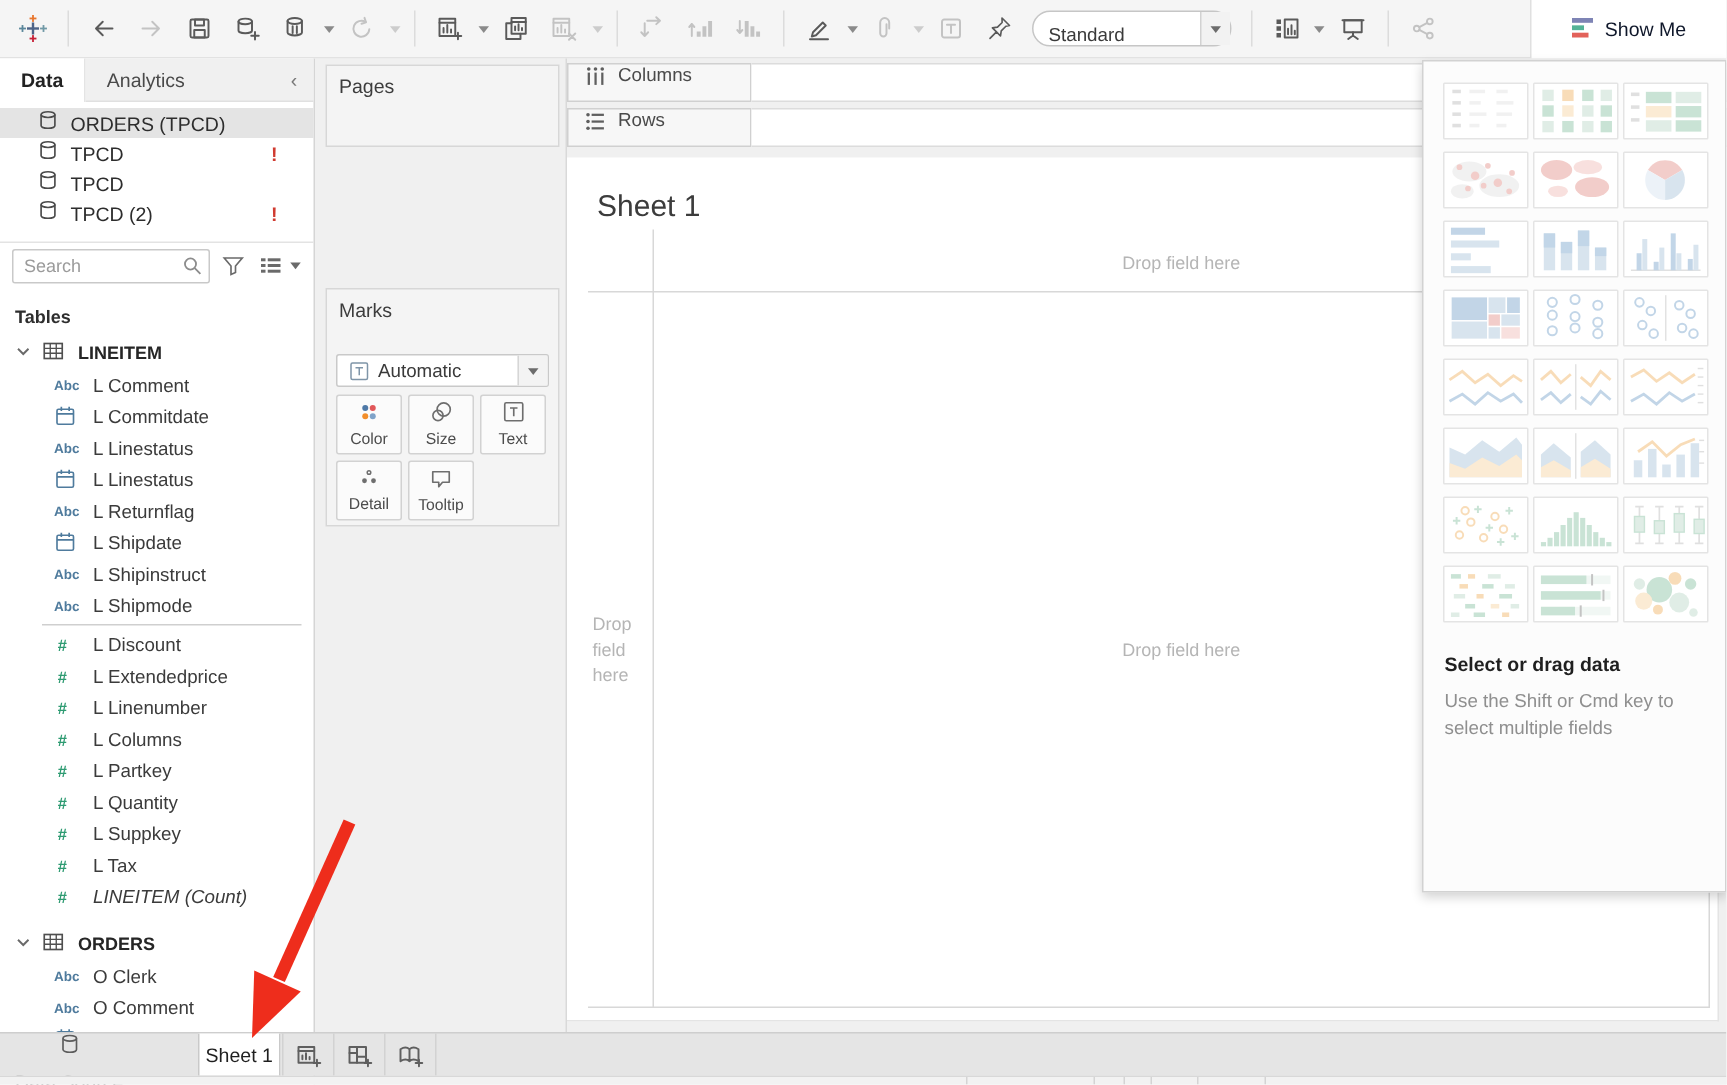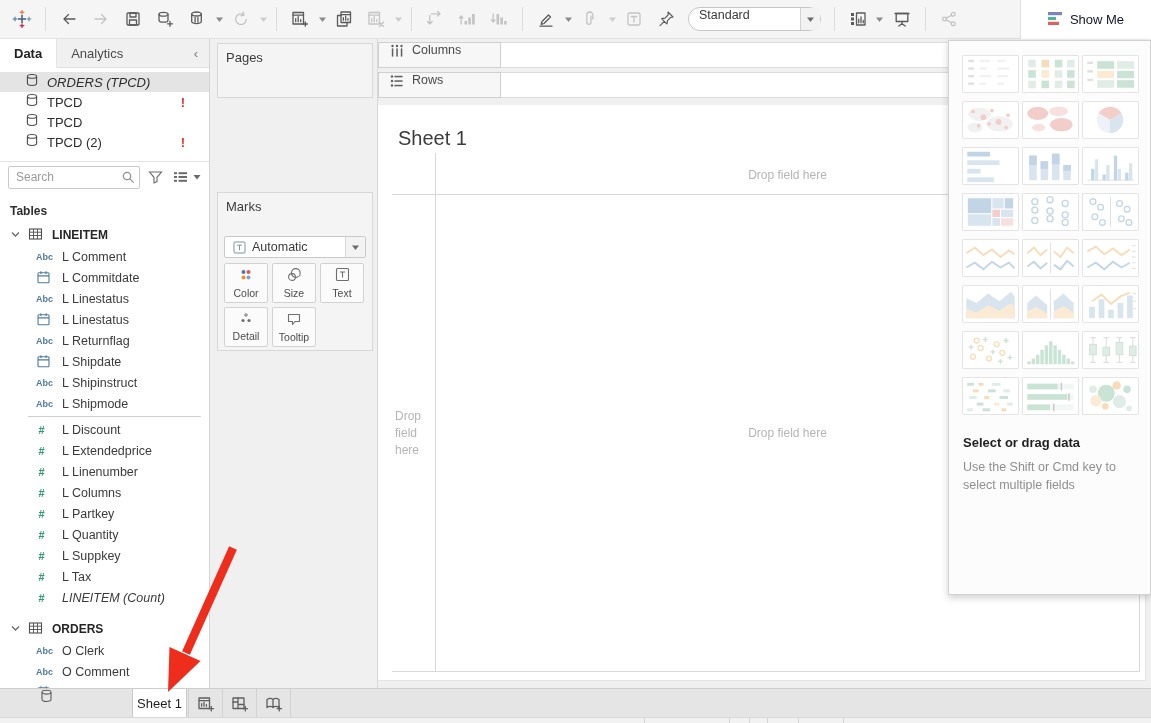--- a/index.html
+++ b/index.html
@@ -8,34 +8,34 @@
   .app { position:relative; width:1151px; height:723px; overflow:hidden; background:#f0f0f0; }
 
   
   .toolbar { position:absolute; left:0; top:0; width:1151px; height:39px; background:#f5f5f5; border-bottom:1px solid #e2e2e2; display:flex; align-items:center; }
   .tbtn { width:28px; height:28px; display:flex; align-items:center; justify-content:center; color:#5a5a5a; margin:0 2px; border-radius:2px; flex:none; }
   .tbtn.disabled { color:#c3c3c3; }
   .tcaret { width:12px; height:28px; display:flex; align-items:center; justify-content:center; color:#8a8a8a; flex:none; }
   .tcaret.disabled { color:#cccccc; }
   .tdiv { width:1px; height:24px; background:#dcdcdc; margin:0 7px; flex:none; }
   .logo-btn { margin-left:8px; }
-  .fit-select { display:flex; align-items:flex-start; height:24px; border:1px solid #c6c6c6; background:#fff; border-radius:12px; margin:0 6px; flex:none;gap:40px; }
+  .fit-select { display:flex; align-items:flex-end; height:24px; border:1px solid #c6c6c6; background:#fff; border-radius:12px; margin:0 6px; flex:none;gap:40px; }
   .fit-select .fit-val { padding:0 10px; font-size:12.5px; color:#3a3a3a; min-width:62px; }
   .fit-select .fit-caret { width:20px; height:22px; border-left:1px solid #d2d2d2; background:#f2f2f2; display:flex; align-items:center; justify-content:center; color:#6c6c6c; }
   .showme-btn { position:absolute; right:0; top:0; width:131px; height:39px; background:#fff; border-left:1px solid #e0e0e0; display:flex; align-items:center; justify-content:center; gap:7px; font-size:13px; color:#0f172a; }
 
   
   .sidebar { position:absolute; left:0; top:39px; width:210px; bottom:0; background:#fff; border-right:1px solid #d5d5d5; }
   .side-tabs { position:relative; height:29px; background:#f0f0f0; border-bottom:1px solid #e0e0e0; display:flex; align-items:stretch; }
   .side-tab { padding:0 14px; display:flex; align-items:center; font-size:13px; color:#4a4a4a; }
   .side-tab.active { background:#fff; color:#222; font-weight:700; margin-bottom:-1px; border-right:1px solid #e4e4e4; }
   .side-collapse { margin-left:auto; width:26px; display:flex; align-items:center; justify-content:center; color:#777; font-size:13px; }
   .ds-list { padding-top:4px; }
   .ds-row { height:20px; display:flex; align-items:center; padding-left:25px; position:relative; }
-  .ds-row.selected { background:var(--sel-gray);font-style:italic; }
+  .ds-row.selected { background:var(--sel-gray); }
   .ds-row .ds-label { margin-left:8px; font-size:13px; color:#2d2d2d; }
   .ds-err { position:absolute; right:24px; color:var(--error-red); font-weight:700; font-size:13px; }
   .search-row { border-top:1px solid #e3e3e3; margin-top:9px; height:31px; display:flex; align-items:center; padding:0 6px 0 8px; }
   .search-box { position:relative; width:132px; height:23px; flex:none; }
   .search-box input { width:100%; height:100%; border:1px solid #c9c9c9; border-radius:2px; padding:0 22px 0 7px; font-size:12px; color:#333; font-family:inherit; background:#fff; outline:none; }
   .search-box input::placeholder { color:#9b9b9b; }
   .search-glass { position:absolute; right:4px; top:4px; }
   .search-row .mini { margin-left:7px; display:flex; align-items:center; color:#6a6a6a; }
   .tables-label { padding:12px 0 6px 10px; font-size:12px; font-weight:700; color:#2e2e2e; }
   .tbl-header { height:22px; display:flex; align-items:center; padding-left:10px; gap:7px; }

